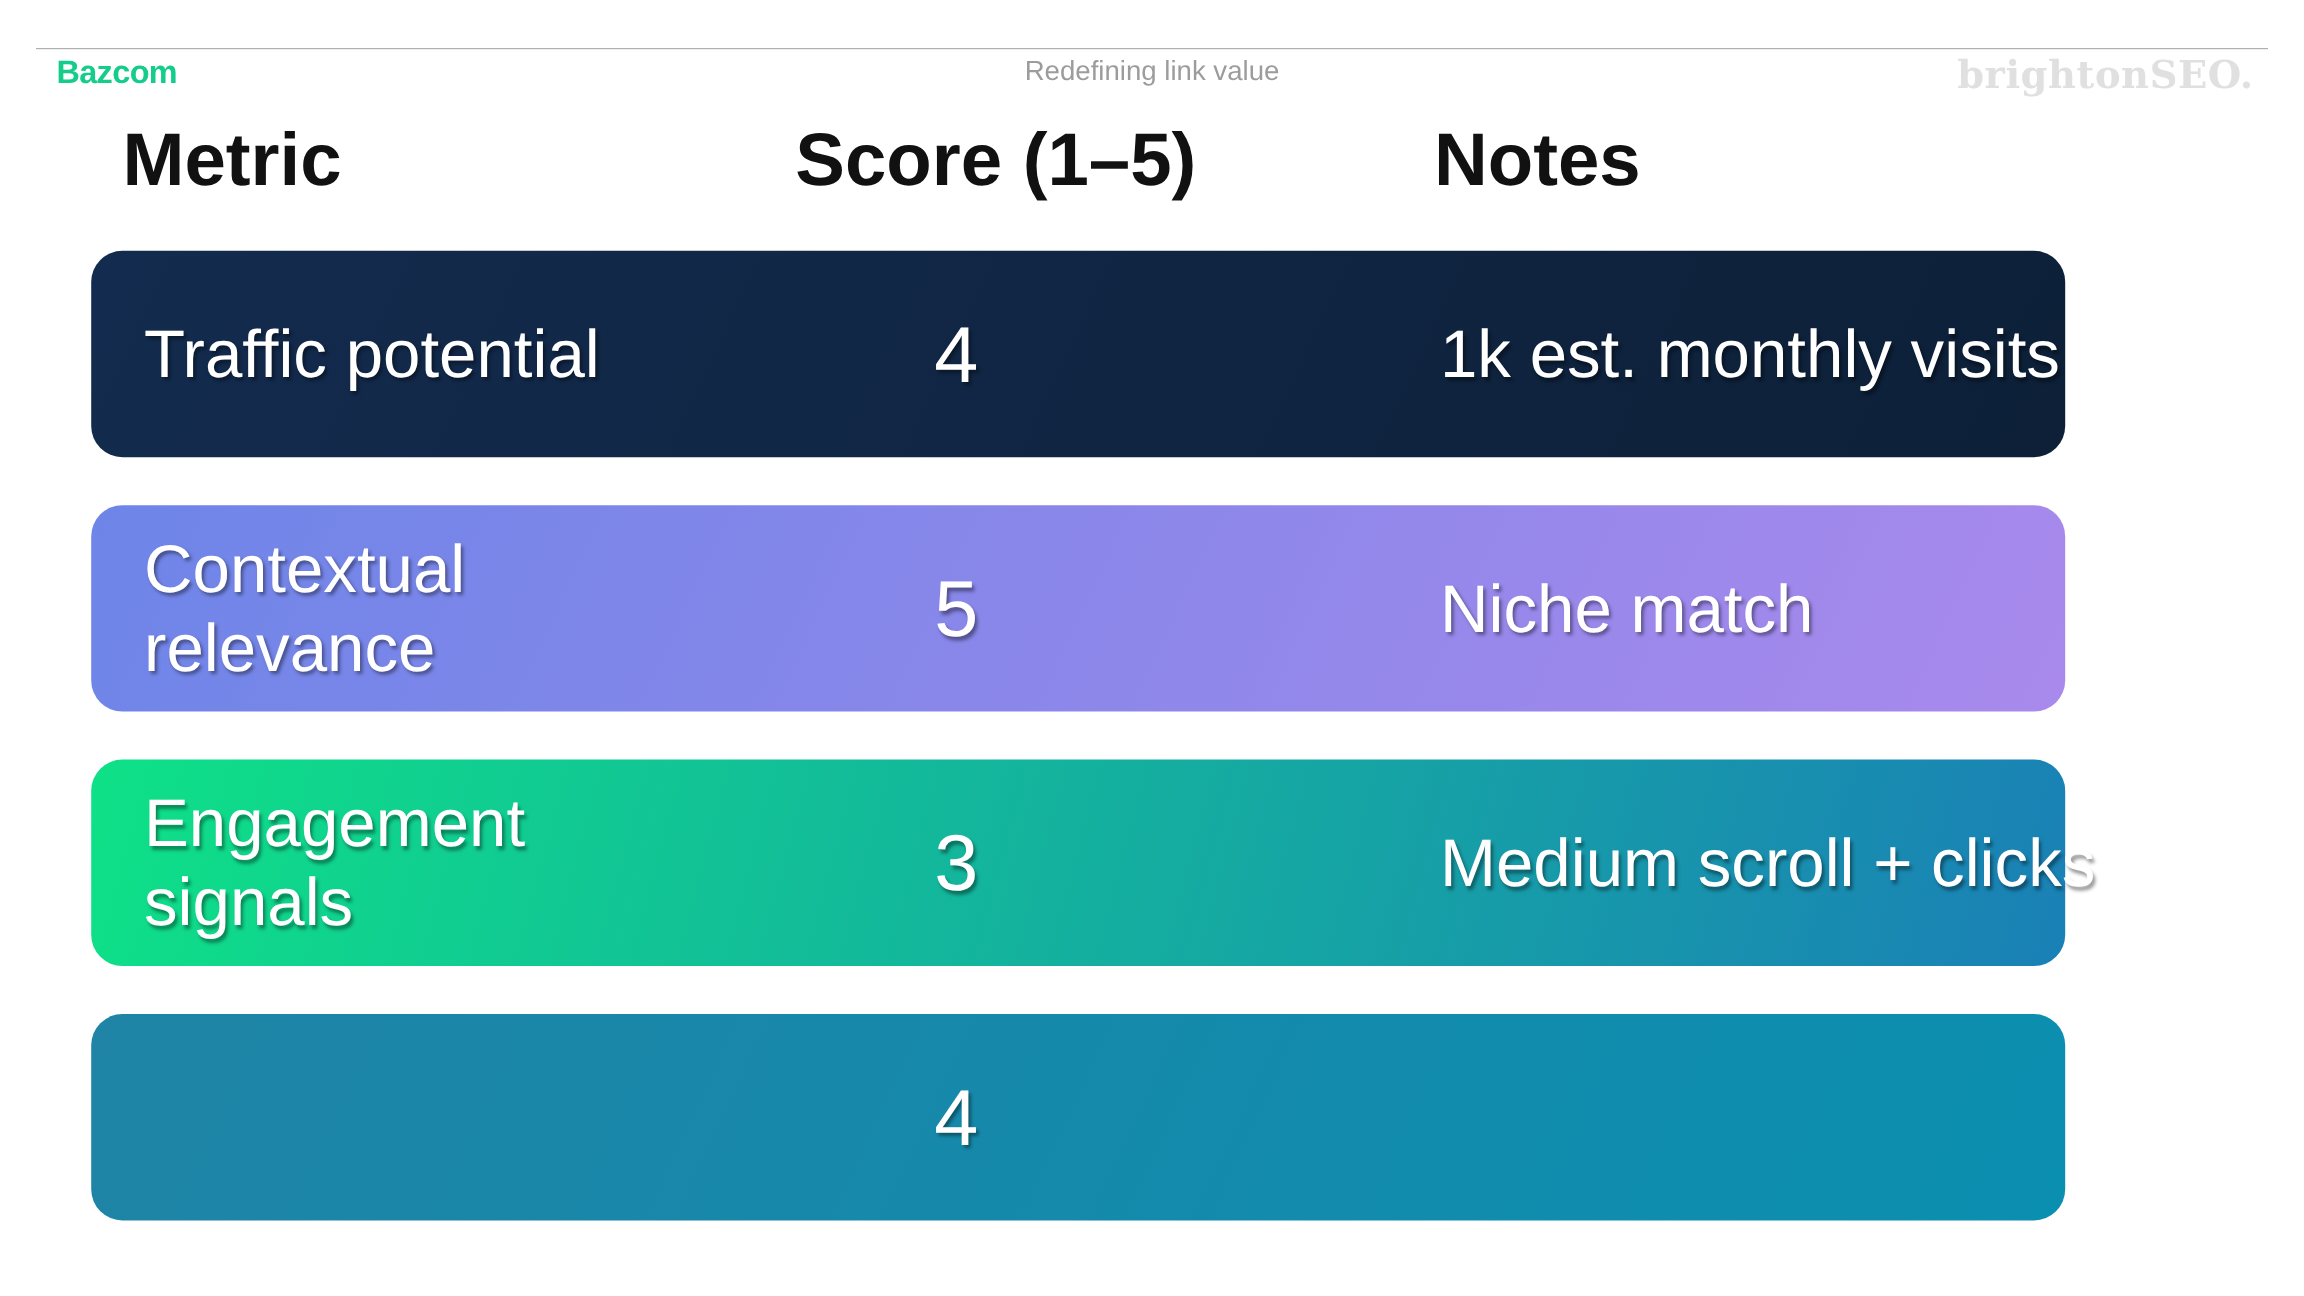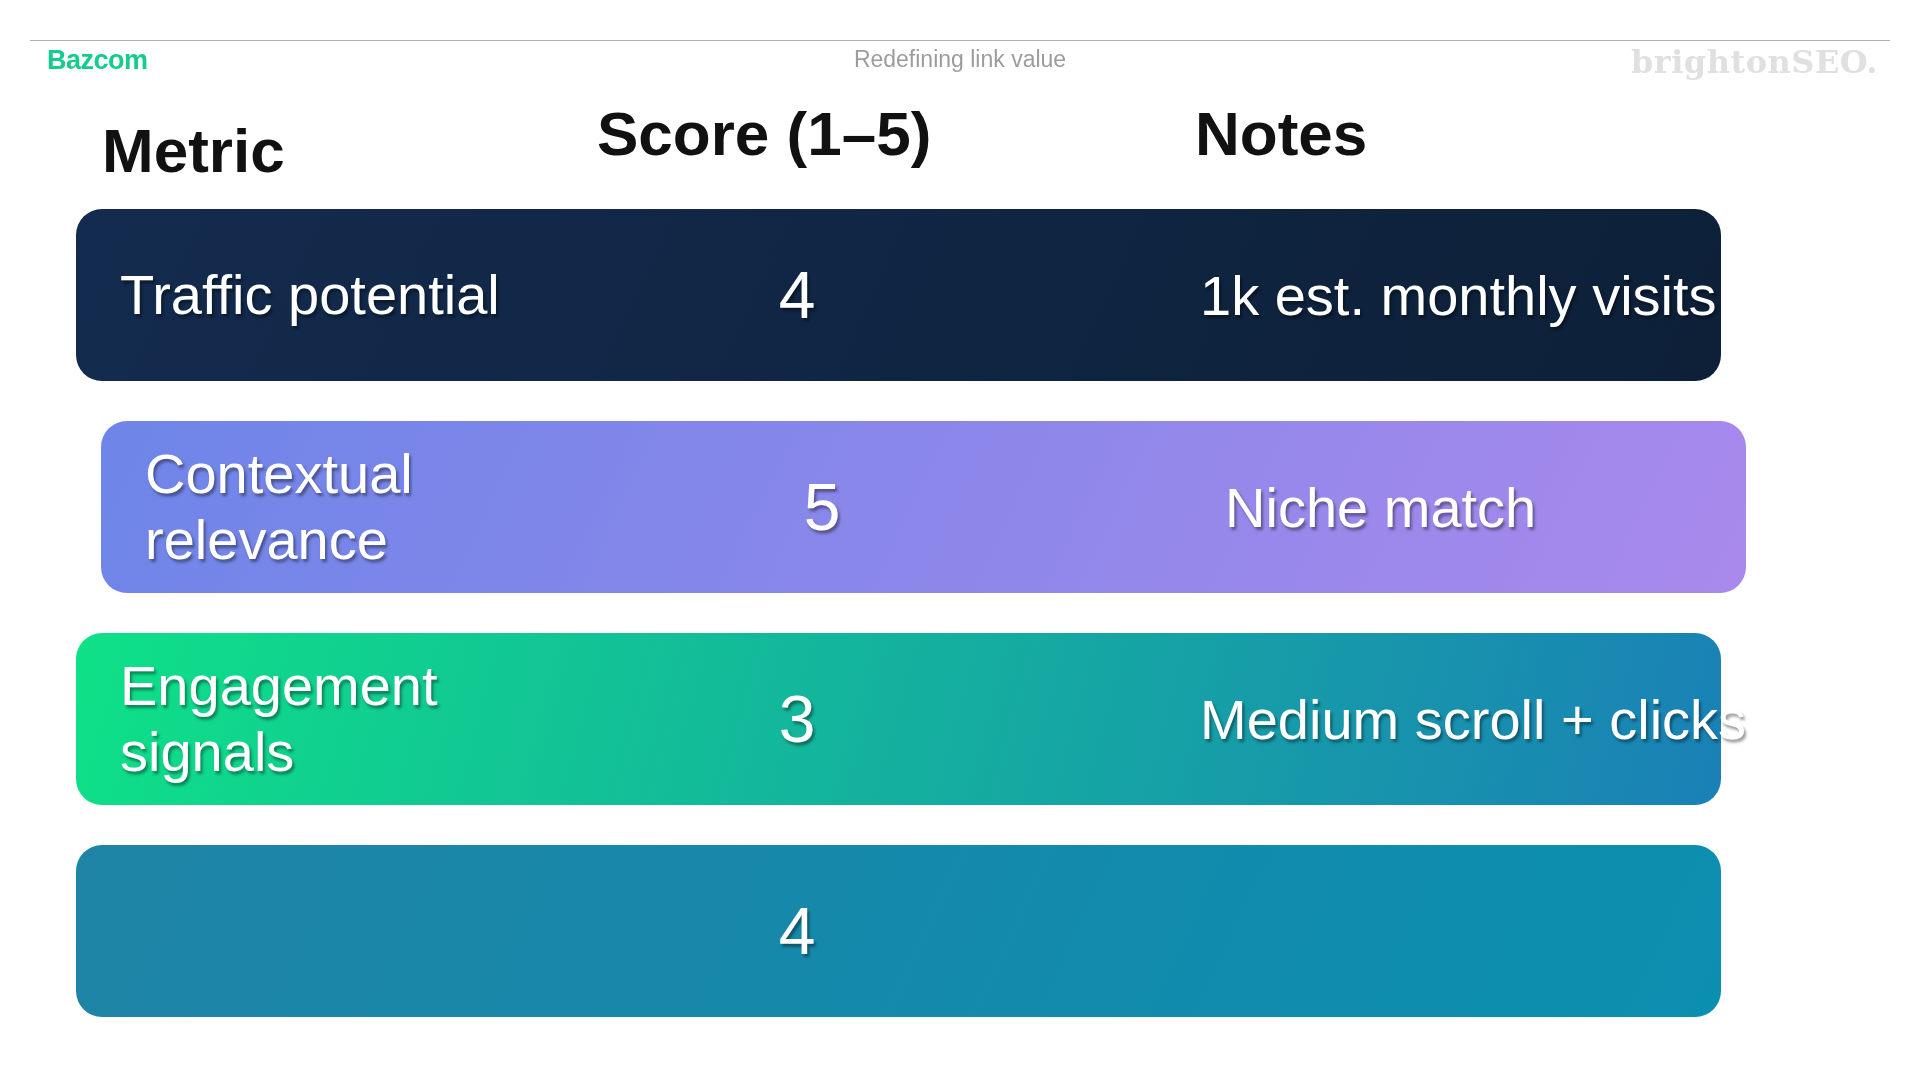--- a/index.html
+++ b/index.html
@@ -26,22 +26,22 @@
   }
   .brand-right {
     position: absolute; top: 43px; right: 42px;
     font-family: "DejaVu Serif", "Liberation Serif", serif;
     font-size: 32px; font-weight: 700; color: #e0e0e0; letter-spacing: 0.5px;
   }
 
   
   .col-headers { position: absolute; left: 76px; top: 98px; width: 1797px; height: 80px; }
   .col-head { position: absolute; top: 0; font-size: 62px; font-weight: 600; color: #111; white-space: nowrap; }
-  .col-head.metric { left: 26px; margin-top: 17px; }
-  .col-head.score  { left: 521px; width: 400px; text-align: left; }
+  .col-head.metric { left: 26px; }
+  .col-head.score  { left: 521px; width: 400px; text-align: right; }
   .col-head.notes  { left: 1119px; text-align: right; }
 
   
   .rows { position: absolute; left: 76px; top: 209px; width: 1797px; }
   .row {
     position: relative;
     width: 1645px; height: 172px;
     border-radius: 26px;
     margin-bottom: 40px;
     color: #ffffff;
@@ -68,21 +68,21 @@
   </div>
 
   <div class="rows">
 
     <div class="row" style="background: linear-gradient(115deg, rgb(19, 43, 78), rgb(13, 32, 56));">
       <div class="cell metric">Traffic potential</div>
       <div class="cell score">4</div>
       <div class="cell notes">1k est. monthly visits</div>
     </div>
 
-    <div class="row" style="background: linear-gradient(115deg, rgb(110, 133, 232), rgb(169, 137, 236)); margin-left: 25px;">
+    <div class="row" style="background: linear-gradient(115deg, rgb(110, 133, 232), rgb(169, 137, 236));">
       <div class="cell metric">Contextual relevance</div>
       <div class="cell score">5</div>
       <div class="cell notes">Niche match</div>
     </div>
 
     <div class="row" style="background: linear-gradient(105deg, rgb(14, 225, 135), rgb(26, 128, 182));">
       <div class="cell metric">Engagement signals</div>
       <div class="cell score">3</div>
       <div class="cell notes">Medium scroll + clicks</div>
     </div>

